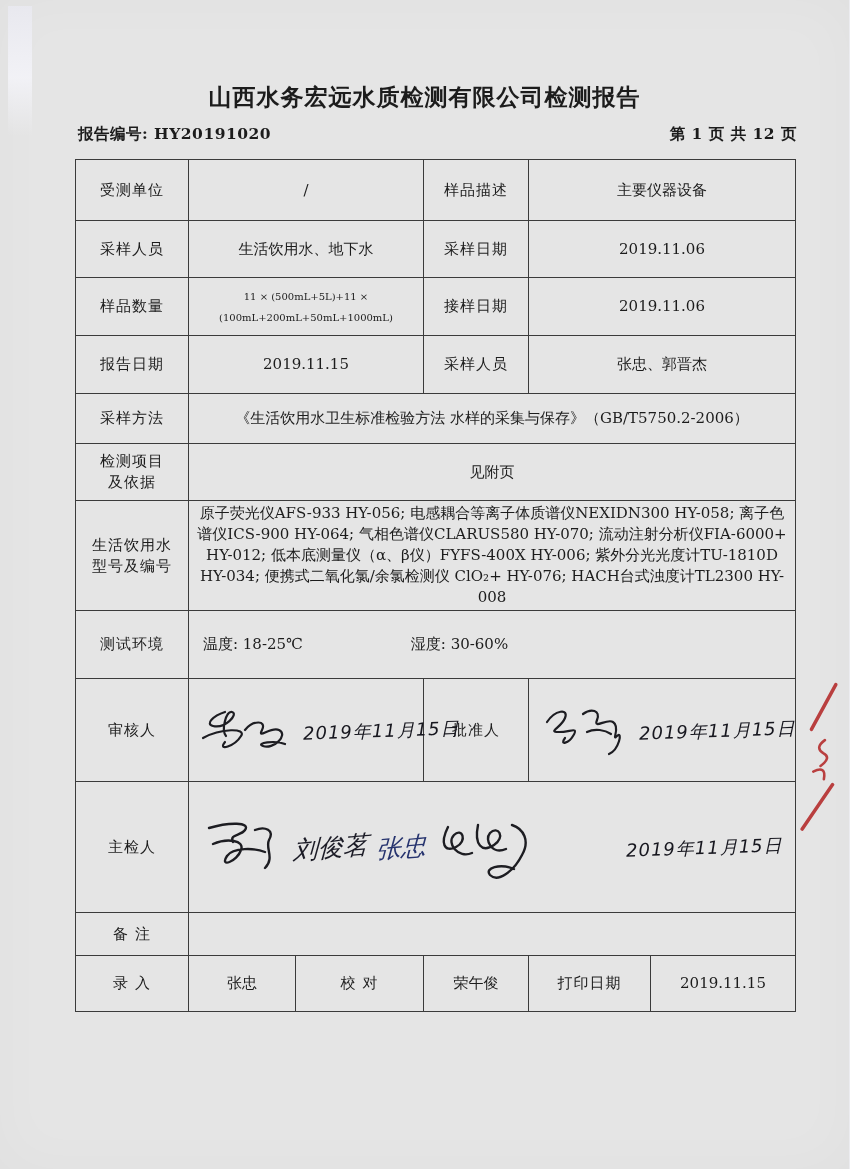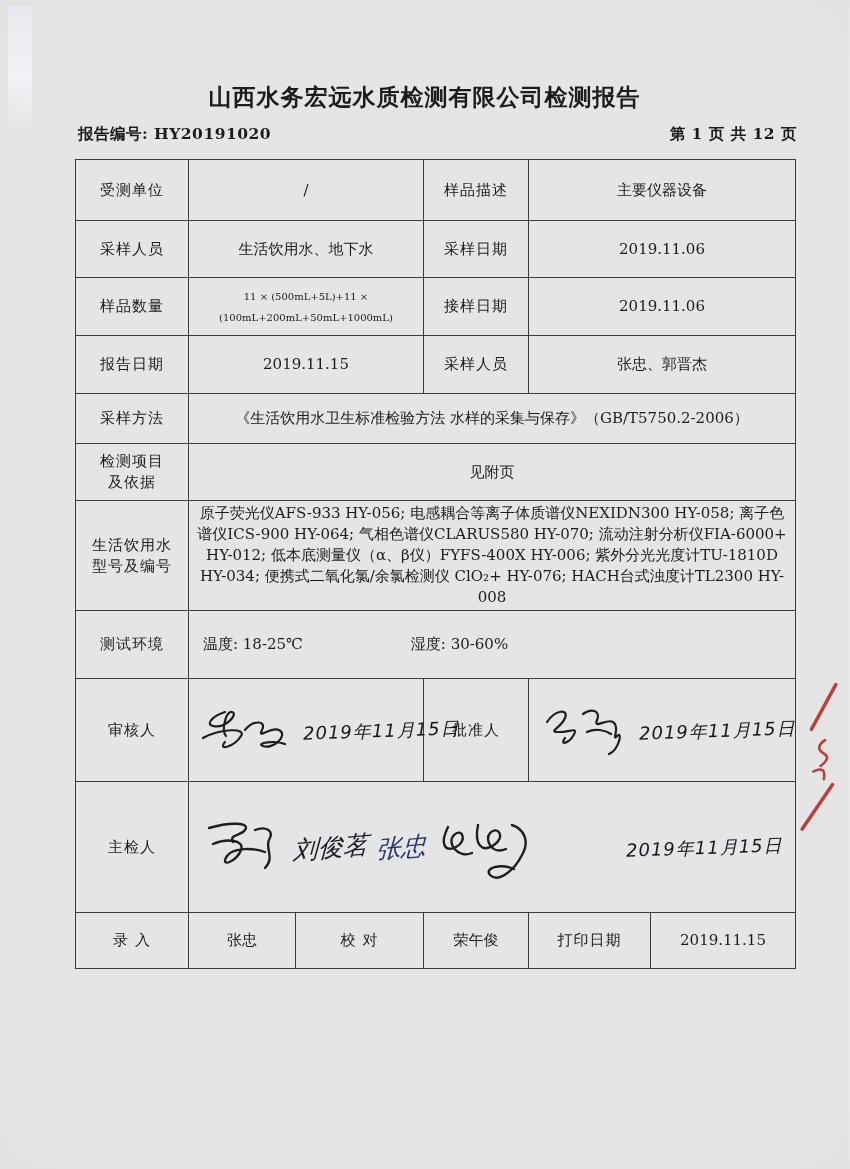--- a/index.html
+++ b/index.html
@@ -183,20 +183,24 @@
               <g fill="none" stroke="#1d1d22" stroke-width="2.4" stroke-linecap="round">
                 <path d="M14 8 C6 24, 10 34, 22 28 C34 22, 28 8, 20 16 C12 24, 24 40, 38 34"></path>
                 <path d="M44 6 C40 26, 48 34, 60 26 C72 18, 64 6, 56 14 C50 21, 58 36, 72 30"></path>
                 <path d="M78 6 C90 10, 96 22, 88 36 C80 52, 64 64, 56 56 C50 49, 66 44, 80 50"></path>
               </g>
             </svg>
             <span class="hand push-right">2019年11月15日</span>
           </div>
         </td>
       </tr>
+      <tr style="height:43px">
+        <td class="lab">备  注</td>
+        <td colspan="5"></td>
+      </tr>
       <tr style="height:56px">
         <td class="lab">录  入</td>
         <td>张忠</td>
         <td class="lab">校  对</td>
         <td>荣午俊</td>
         <td class="lab">打印日期</td>
         <td>2019.11.15</td>
       </tr>
     </tbody>
   </table>

